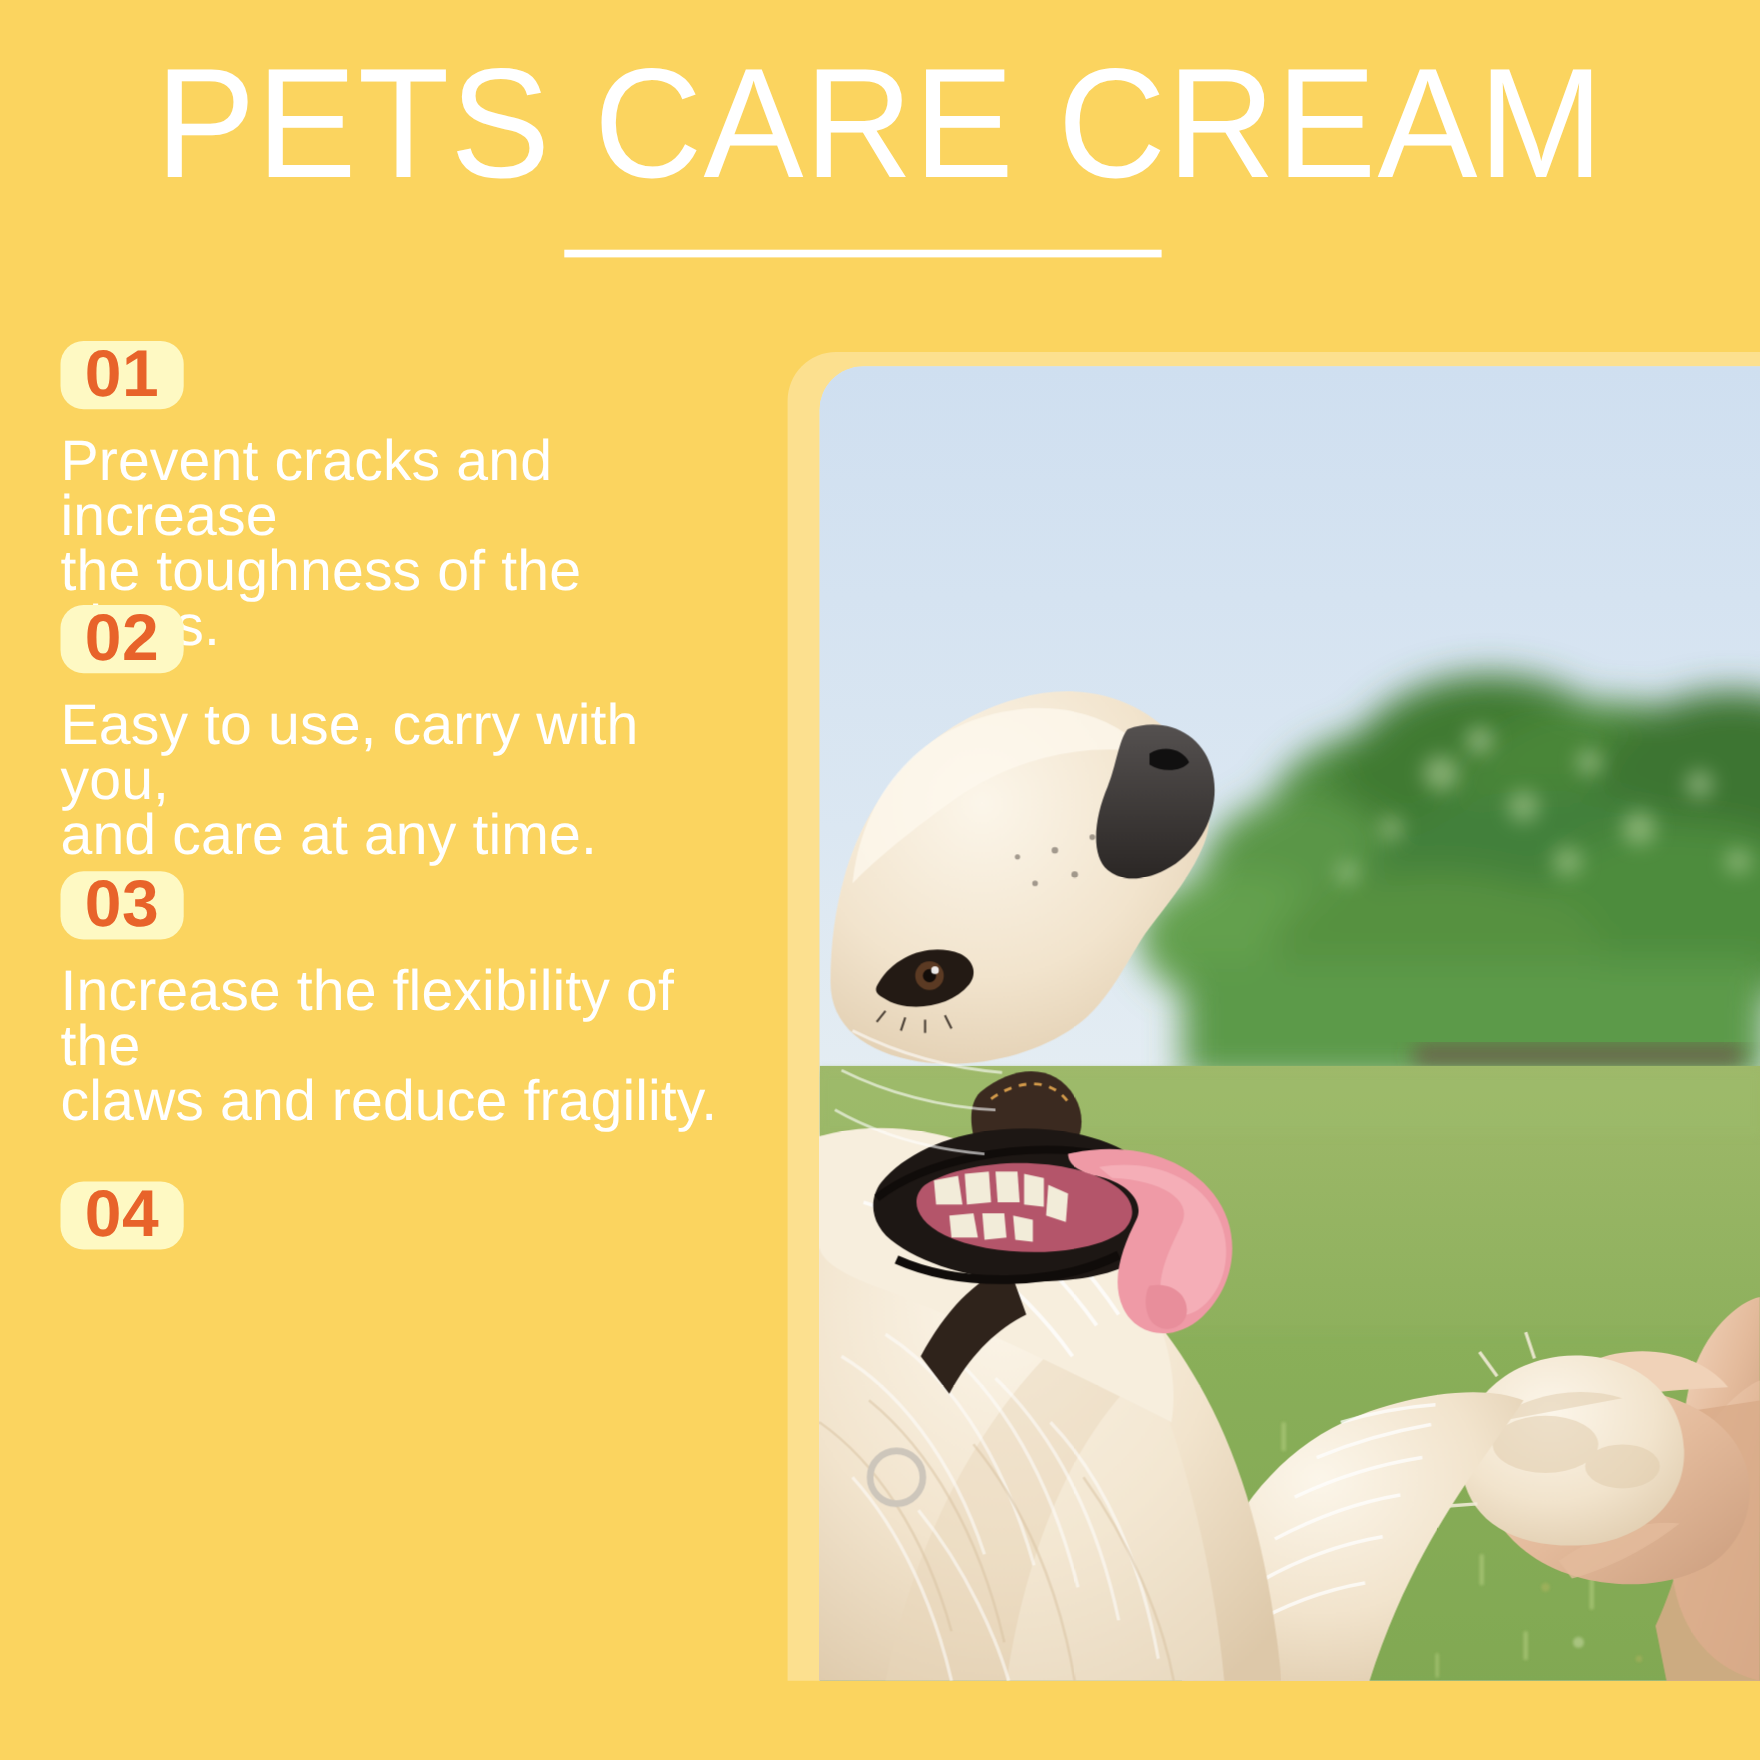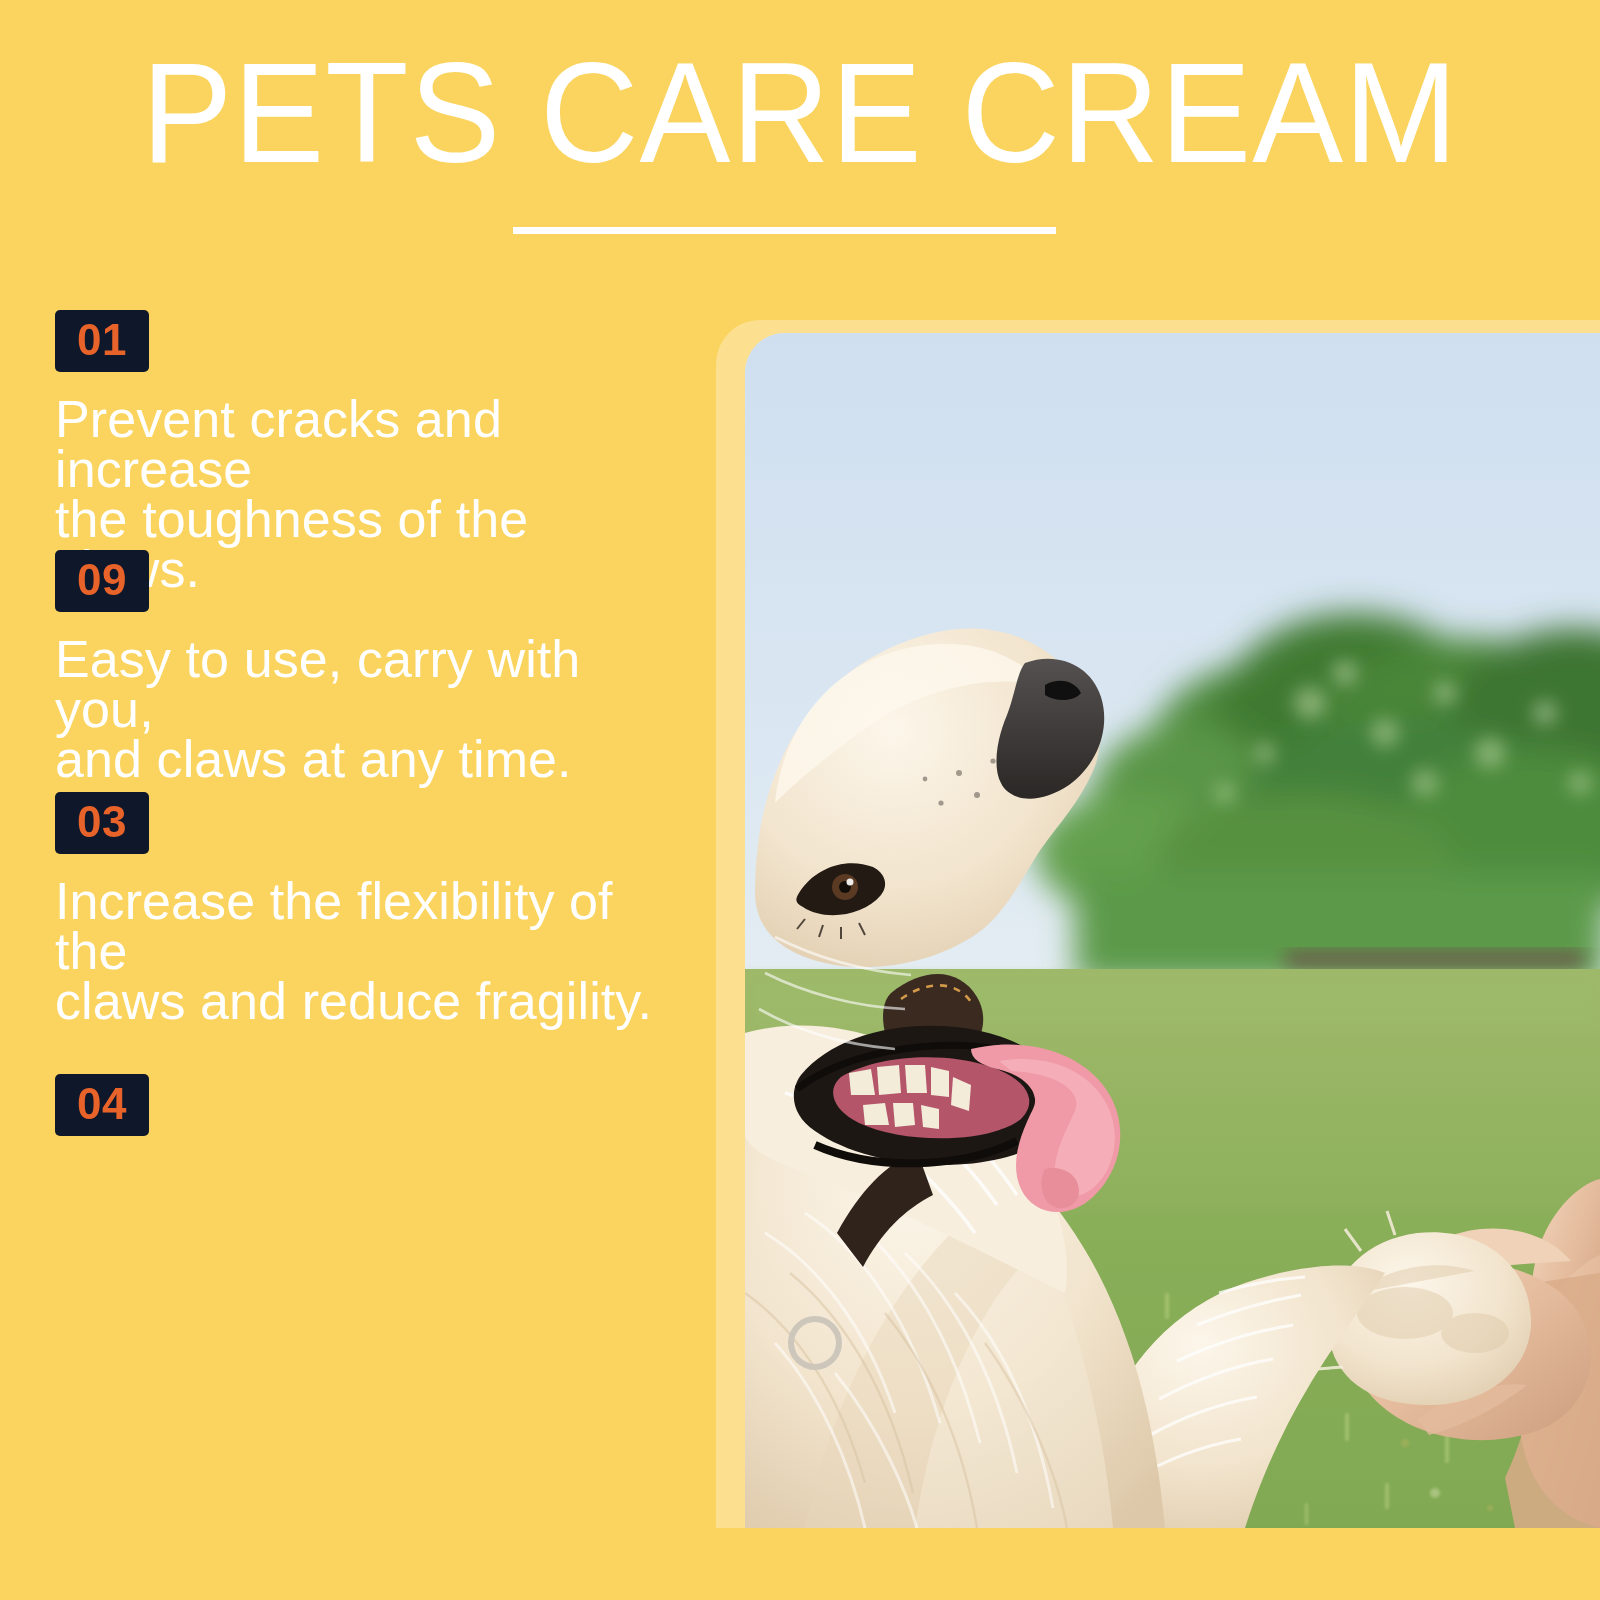--- a/index.html
+++ b/index.html
@@ -55,25 +55,25 @@
     left: 0;
     width: 640px;
   }
   .feature[data-idx="0"] { top: 0px; }
   .feature[data-idx="1"] { top: 240px; }
   .feature[data-idx="2"] { top: 482px; }
   .feature[data-idx="3"] { top: 764px; }
 
   .badge {
     display: inline-block;
-    background: #0f172a;
-    border-radius: 5px;
+    background: #fef9c3;
+    border-radius: 21px;
     padding: 6px 22px 8px 22px;
     color: #e8632a;
-    font-size: 44px;
+    font-size: 60px;
     line-height: 48px;
     font-weight: 700;
     letter-spacing: 0.5px;
     font-family: "Liberation Sans", sans-serif;
   }
   .feature-text {
     margin-top: 22px;
     color: #ffffff;
     font-size: 52px;
     line-height: 50px;
@@ -118,23 +118,23 @@
 
   <div class="features">
 
     <div class="feature" data-idx="0">
       <div class="badge">01</div>
       <div class="feature-text">Prevent cracks and increase
 the toughness of the claws.</div>
     </div>
 
     <div class="feature" data-idx="1">
-      <div class="badge">09</div>
+      <div class="badge">02</div>
       <div class="feature-text">Easy to use, carry with you,
-and claws at any time.</div>
+and care at any time.</div>
     </div>
 
     <div class="feature" data-idx="2">
       <div class="badge">03</div>
       <div class="feature-text">Increase the flexibility of the
 claws and reduce fragility.</div>
     </div>
 
     <div class="feature" data-idx="3">
       <div class="badge">04</div>

